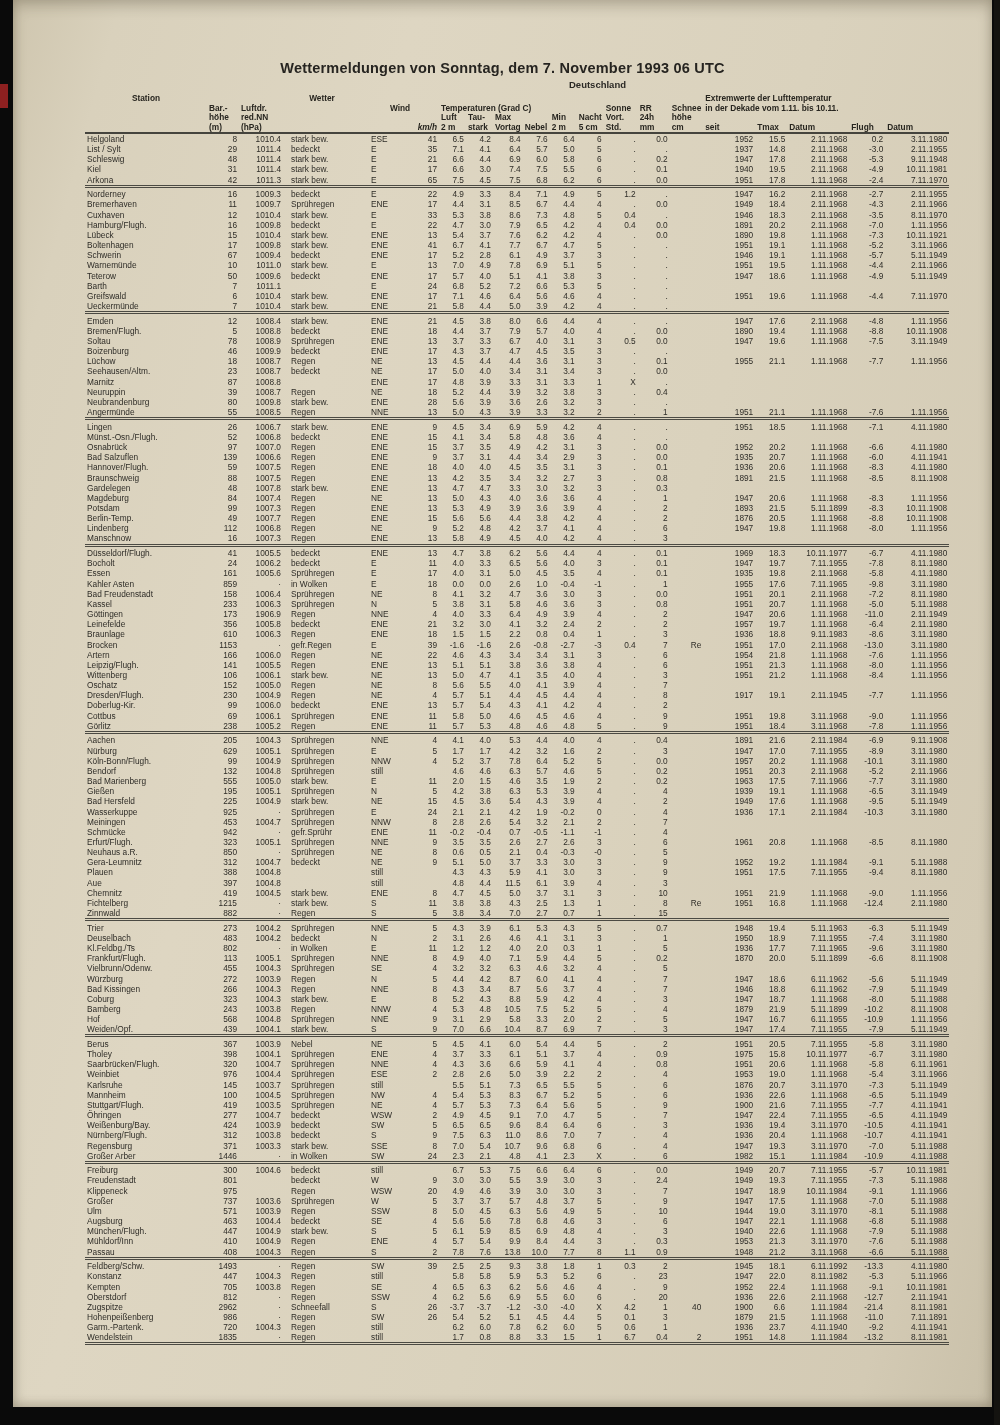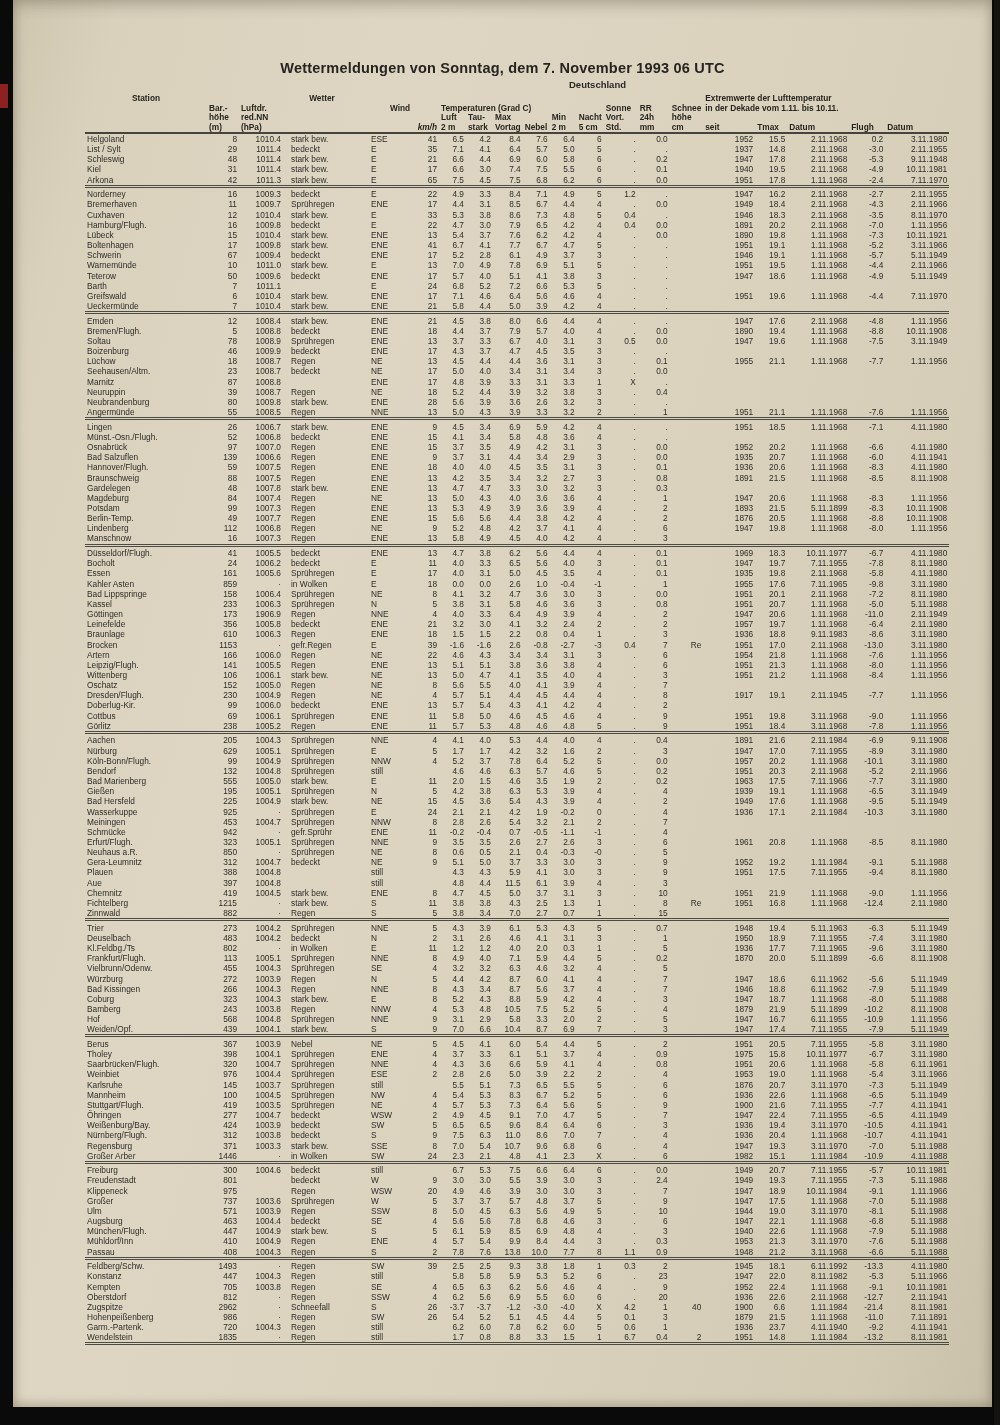--- a/index.html
+++ b/index.html
@@ -1080,21 +1080,21 @@
           <td class="c12">.</td>
           <td class="c13">1</td>
           <td class="c14"></td>
           <td class="c15">1955</td>
           <td class="c16">17.6</td>
           <td class="c17">7.11.1965</td>
           <td class="c18">-9.8</td>
           <td class="c19">3.11.1980</td>
         </tr>
         <tr>
-          <td class="c0">Bad Lippspringe</td>
+          <td class="c0">Bad Freudenstadt</td>
           <td class="c1">158</td>
           <td class="c2">1006.4</td>
           <td class="c3">Sprühregen</td>
           <td class="c4">NE</td>
           <td class="c5">8</td>
           <td class="c6">4.1</td>
           <td class="c7">3.2</td>
           <td class="c8">4.7</td>
           <td class="c9">3.6</td>
           <td class="c10">3.0</td>

